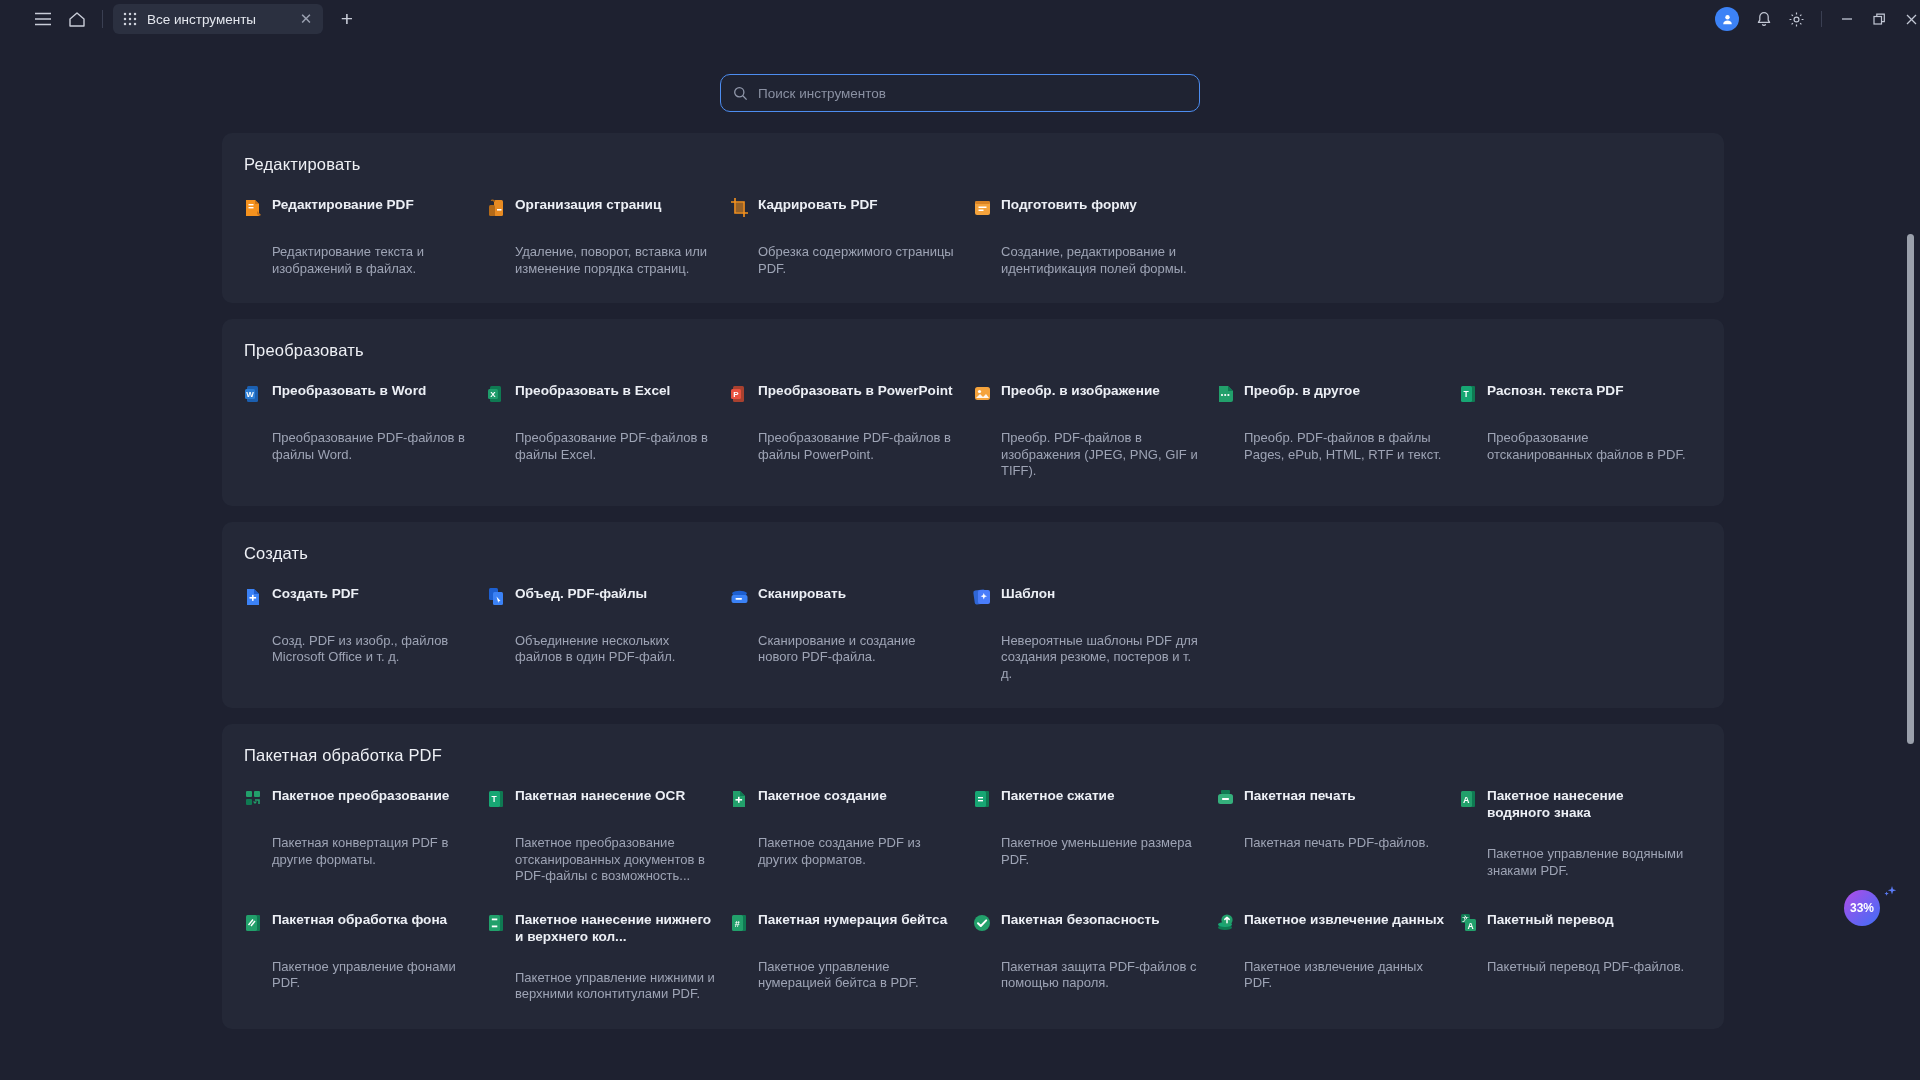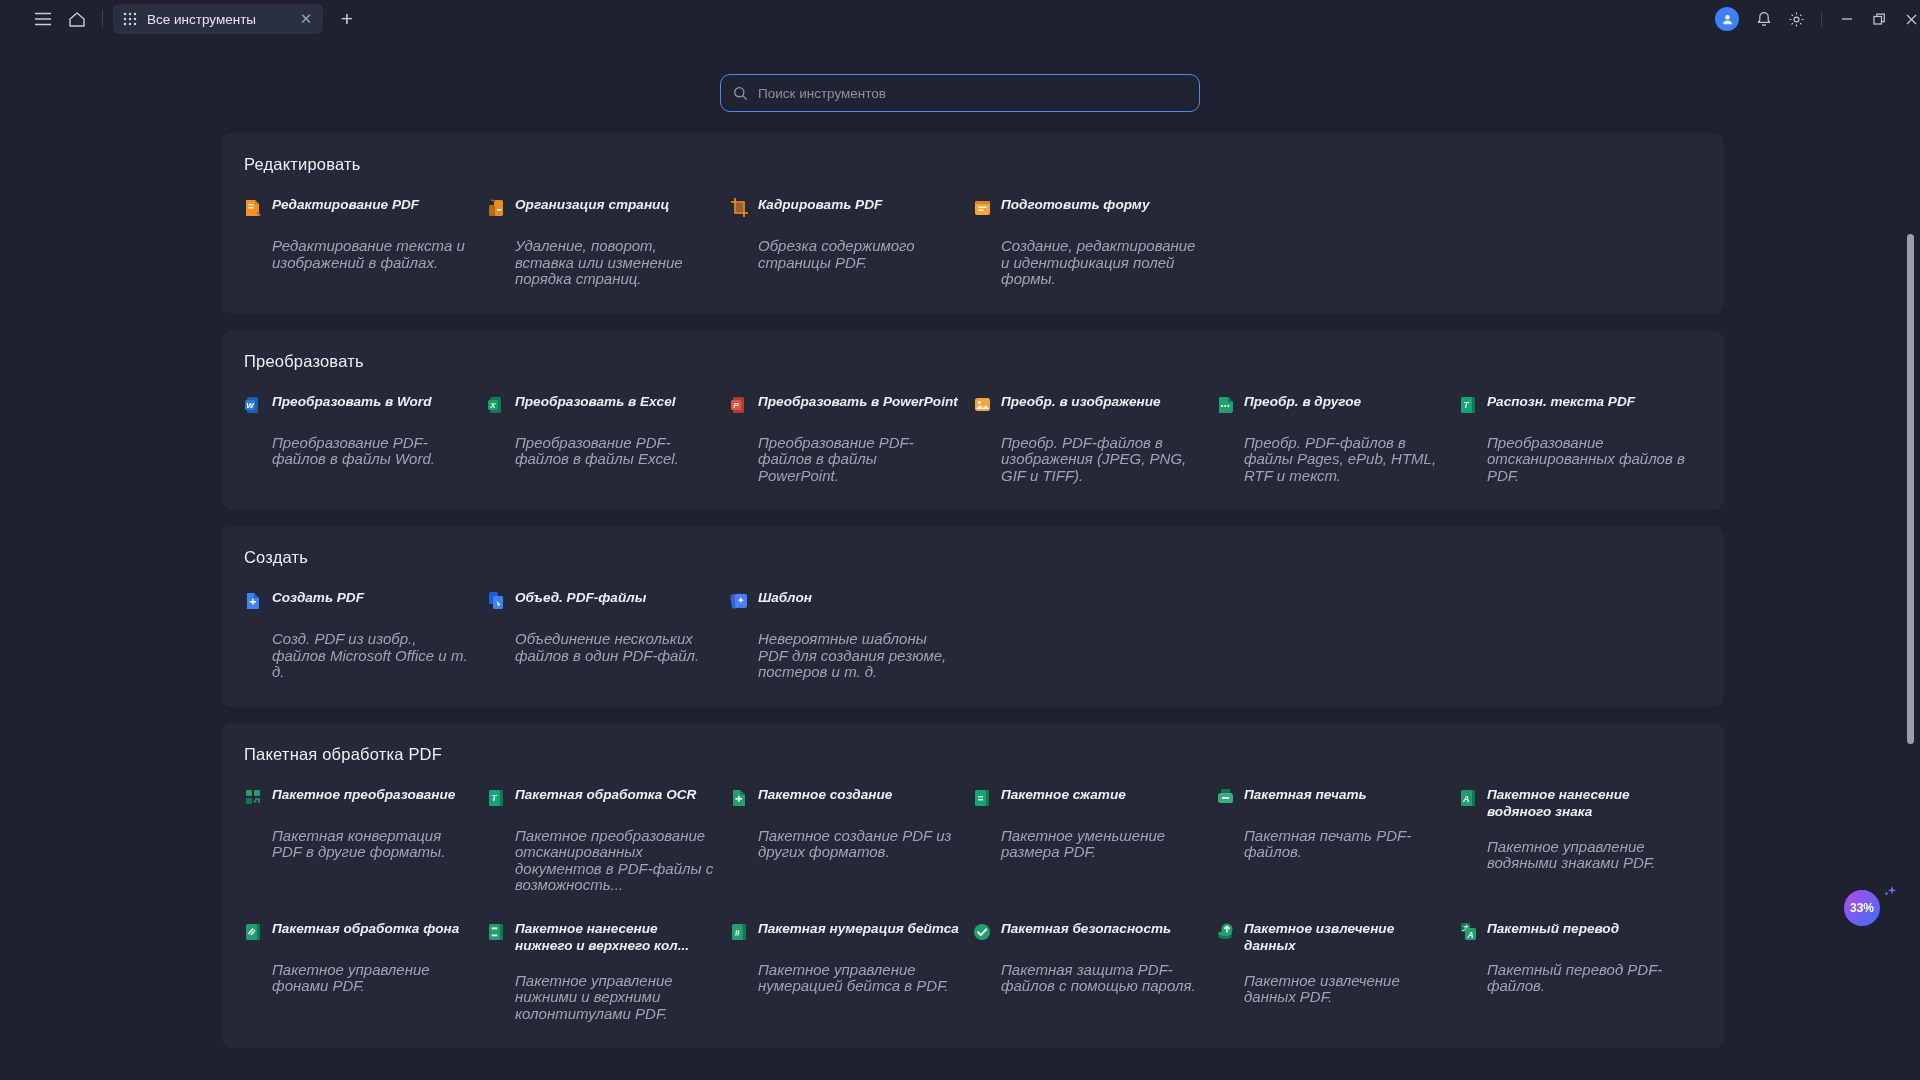--- a/index.html
+++ b/index.html
@@ -76,25 +76,25 @@
   .panel {
     background: #242837; border-radius: 10px;
     padding: 22px 22px 26px 22px; margin-bottom: 16px;
   }
   .panel-title {
     color: #eef0f5; font-size: 16.5px; font-weight: 400;
     margin-bottom: 22px; letter-spacing: .2px;
   }
   .grid { display: grid; grid-template-columns: repeat(6, 1fr); column-gap: 0px; row-gap: 26px; }
 
-  .card { display: block; padding-right: 14px; font-style: italic; }
+  .card { display: block; padding-right: 14px; }
   .card-head { display: flex; align-items: flex-start; gap: 9px; }
   .card-ico { width: 19px; height: 22px; flex: none; margin-top: 1px; }
   .card-title { color: #eceff5; font-size: 13.6px; font-weight: 700; line-height: 17px; }
-  .card-desc { color: #9ea4b5; font-size: 15px; line-height: 16.5px; margin-top: 19px; padding-left: 28px; }
+  .card-desc { color: #9ea4b5; font-size: 13px; line-height: 16.5px; margin-top: 25px; padding-left: 28px; }
 
   
   .badge-wrap { position: absolute; right: 22px; bottom: 140px; width: 56px; height: 56px; }
   .badge {
     width: 36px; height: 36px; border-radius: 50%;
     background: linear-gradient(135deg,#b44ce6 0%, #7a5cf0 45%, #3f6ef5 100%);
     display: flex; align-items: center; justify-content: center;
     color: #ffffff; font-size: 12px; font-weight: 700;
     position: absolute; left: 2px; bottom: 14px;
   }
@@ -357,20 +357,31 @@
                 <rect x="6" y="6" width="10" height="13" rx="1.5" fill="#3b82f6"></rect>
                 <path d="M9.5 10.5l4 4.5-1.8.2-.4 1.8z" fill="#fff"></path>
               </svg></span>
             <div class="card-title">Объед. PDF-файлы</div>
           </div>
           <div class="card-desc">Объединение нескольких файлов в один PDF-файл.</div>
         </div>
         <div class="card">
           <div class="card-head">
             <span class="card-ico"><svg width="19" height="22" viewBox="0 0 19 22">
+                <path d="M2 7c3-3 12-3 15 0l-1 2H3z" fill="#1d5fd0"></path>
+                <rect x="1.5" y="9" width="16" height="8" rx="2" fill="#3b82f6"></rect>
+                <rect x="5.5" y="12" width="6.5" height="1.8" rx=".8" fill="#fff"></rect>
+              </svg></span>
+            <div class="card-title">Сканировать</div>
+          </div>
+          <div class="card-desc">Сканирование и создание нового PDF-файла.</div>
+        </div>
+        <div class="card">
+          <div class="card-head">
+            <span class="card-ico"><svg width="19" height="22" viewBox="0 0 19 22">
                 <rect x="1" y="4" width="12" height="14" rx="2" fill="#2f66d6" transform="rotate(-8 7 11)"></rect>
                 <rect x="5" y="4" width="12" height="14" rx="2" fill="#4a7dfb"></rect>
                 <path d="M10.8 7 L11.7 9.3 L14 10.2 L11.7 11.1 L10.8 13.4 L9.9 11.1 L7.6 10.2 L9.9 9.3 Z" fill="#fff"></path>
               </svg></span>
             <div class="card-title">Шаблон</div>
           </div>
           <div class="card-desc">Невероятные шаблоны PDF для создания резюме, постеров и т. д.</div>
         </div>
       </div>
     </div>
@@ -390,21 +401,21 @@
           </div>
           <div class="card-desc">Пакетная конвертация PDF в другие форматы.</div>
         </div>
         <div class="card">
           <div class="card-head">
             <span class="card-ico"><svg width="19" height="22" viewBox="0 0 19 22">
                 <rect x="12" y="3" width="4" height="16" rx="1" fill="#0f7a52"></rect>
                 <rect x="2" y="3" width="11" height="16" rx="1.5" fill="#17a673"></rect>
                 <text x="7.2" y="14" font-family="Liberation Sans" font-size="8.5" font-weight="700" fill="#fff" text-anchor="middle">T</text>
               </svg></span>
-            <div class="card-title">Пакетная обработка OCR</div>
+            <div class="card-title">Пакетная нанесение OCR</div>
           </div>
           <div class="card-desc">Пакетное преобразование отсканированных документов в PDF-файлы с возможность...</div>
         </div>
         <div class="card">
           <div class="card-head">
             <span class="card-ico"><svg width="19" height="22" viewBox="0 0 19 22">
                 <path d="M3 3h7l5 5v11H3z" fill="#22a06b"></path>
                 <path d="M10 3l5 5h-5z" fill="#0f7a52"></path>
                 <g fill="#fff">
                   <rect x="8" y="8.8" width="1.6" height="6"></rect>

